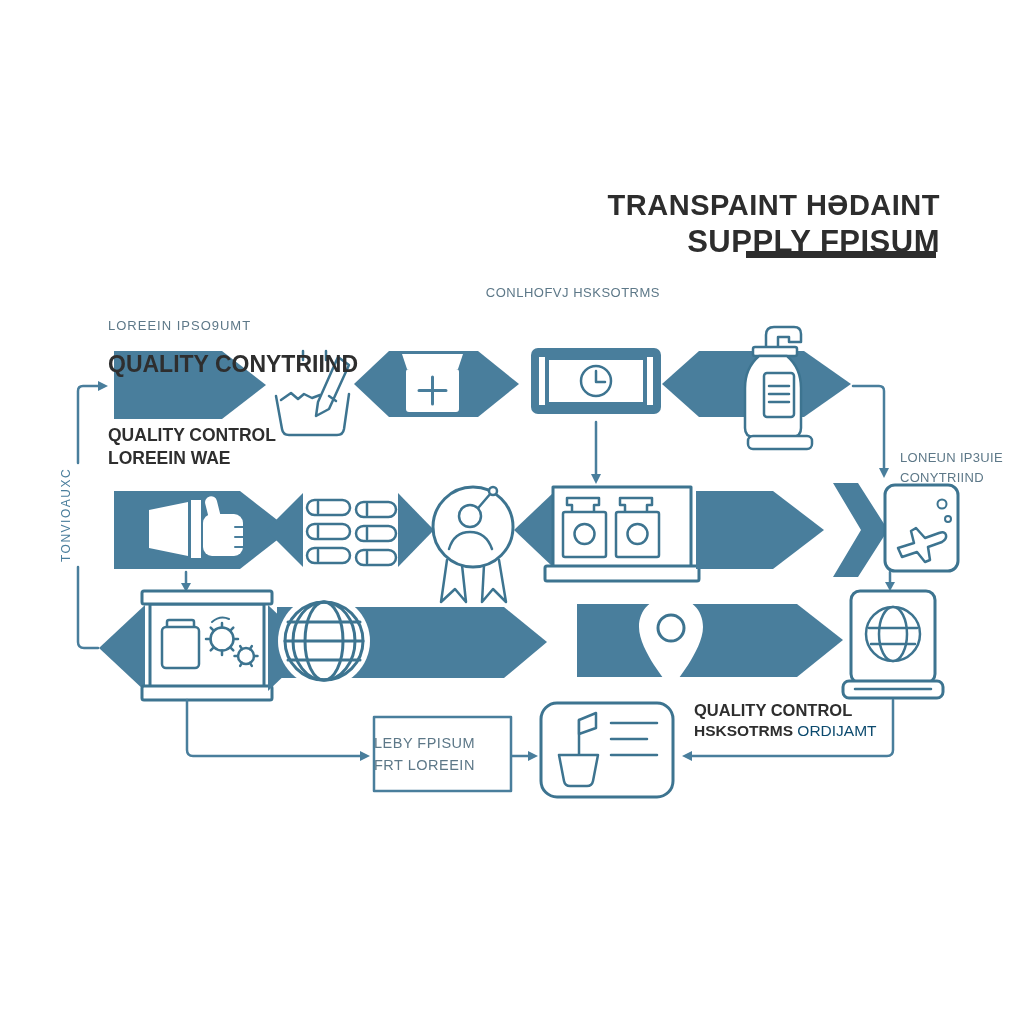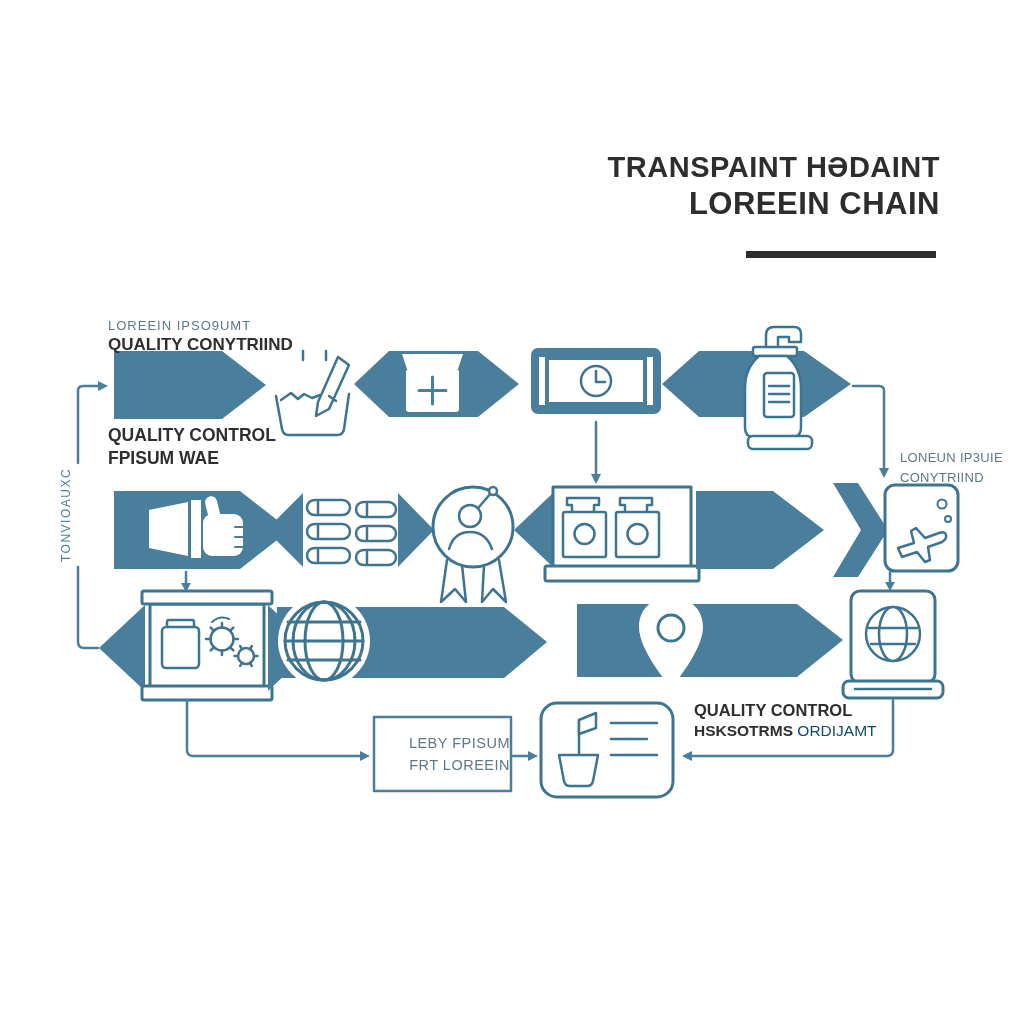--- a/index.html
+++ b/index.html
@@ -2,35 +2,35 @@
 <html><head>
 <meta charset="utf-8">
 <style>
   html,body{margin:0;padding:0;background:#ffffff;}
   .canvas{position:relative;width:1024px;height:1024px;background:#ffffff;
           font-family:"Liberation Sans", sans-serif;overflow:hidden;}
   .abs{position:absolute;}
   svg{position:absolute;left:0;top:0;}
   .title-block{left:520px;top:150px;width:420px;text-align:right;color:#2d2d2d;
                font-weight:bold;letter-spacing:.5px;line-height:1.22;}
-  .title-l1{font-size:29px;}
+  .title-l1{font-size:29px;margin-top:38px;}
   .title-l2{font-size:31px;}
   .title-rule{left:746px;top:251px;width:190px;height:7px;background:#2d2d2d;}
   .muted{color:#5d7888;}
   .dark{color:#2e2e2e;font-weight:bold;}
   .tl-note{left:108px;top:318px;white-space:nowrap;}
   .tl-small{font-size:13px;letter-spacing:1px;}
-  .tl-bold{font-size:17px;margin-top:2px;}
+  .tl-bold{font-size:23px;margin-top:18px;}
   .step1{left:108px;top:424px;font-size:17.5px;line-height:1.3;white-space:nowrap;}
   .midnote{left:420px;top:283px;width:240px;text-align:right;font-size:13px;
            line-height:1.55;letter-spacing:.5px;}
   .rightnote{left:900px;top:448px;font-size:13px;line-height:1.5;letter-spacing:.3px;white-space:nowrap;}
   .vtext{left:-4px;top:508px;width:140px;text-align:center;font-size:12px;color:#4a7e9c;
          letter-spacing:1.5px;transform:rotate(-90deg);}
-  .lebybox-text{left:374px;top:733px;width:136px;text-align:right;font-size:14.5px;
+  .lebybox-text{left:374px;top:733px;width:136px;text-align:left;font-size:14.5px;
                 line-height:1.5;letter-spacing:.5px;}
   .brnote{left:694px;top:701px;white-space:nowrap;}
   .br-l1{font-size:16.5px;}
   .br-l2{font-size:15.5px;margin-top:2px;}
   .br-muted{color:#0c4a6e;font-weight:normal;}
 </style>
 </head>
 <body>
 
 <div class="canvas">
@@ -231,35 +231,36 @@
         <path d="M579,755 V720" stroke-width="2.5" fill="none"></path>
         <path d="M579,720 l17,-7 v15 l-17,6 z" stroke-width="2.5"></path>
         <path d="M559,755 H598 L593,781 q-1,5 -6,5 h-17 q-5,0 -6,-5 z" stroke-width="2.5"></path>
         <path d="M611,723 H657 M611,739 H647 M611,755 H657" stroke-width="2.5" fill="none"></path>
       </g>
     </g>
   </svg>
 
   <div class="abs title-block">
     <div class="title-l1">TRANSPAINT HƏDAINT</div>
-    <div class="title-l2">LOREEIN CHAIN</div>
+    <div class="title-l2">SUPPLY FPISUM</div>
   </div>
   <div class="abs title-rule"></div>
 
   <div class="abs tl-note">
     <div class="tl-small muted">LOREEIN IPSO9UMT</div>
     <div class="tl-bold dark">QUALITY CONYTRIIND</div>
   </div>
 
   <div class="abs step1 dark">
     <div>QUALITY CONTROL</div>
-    <div>FPISUM WAE</div>
+    <div>LOREEIN WAE</div>
   </div>
 
   <div class="abs midnote muted">
+    <div>CONLHOFVJ HSKSOTRMS</div>
   </div>
 
   <div class="abs rightnote muted">
     <div>LONEUN IP3UIE</div>
     <div>CONYTRIIND</div>
   </div>
 
   <div class="abs vtext">TONVIOAUXC</div>
 
   <div class="abs lebybox-text muted">

